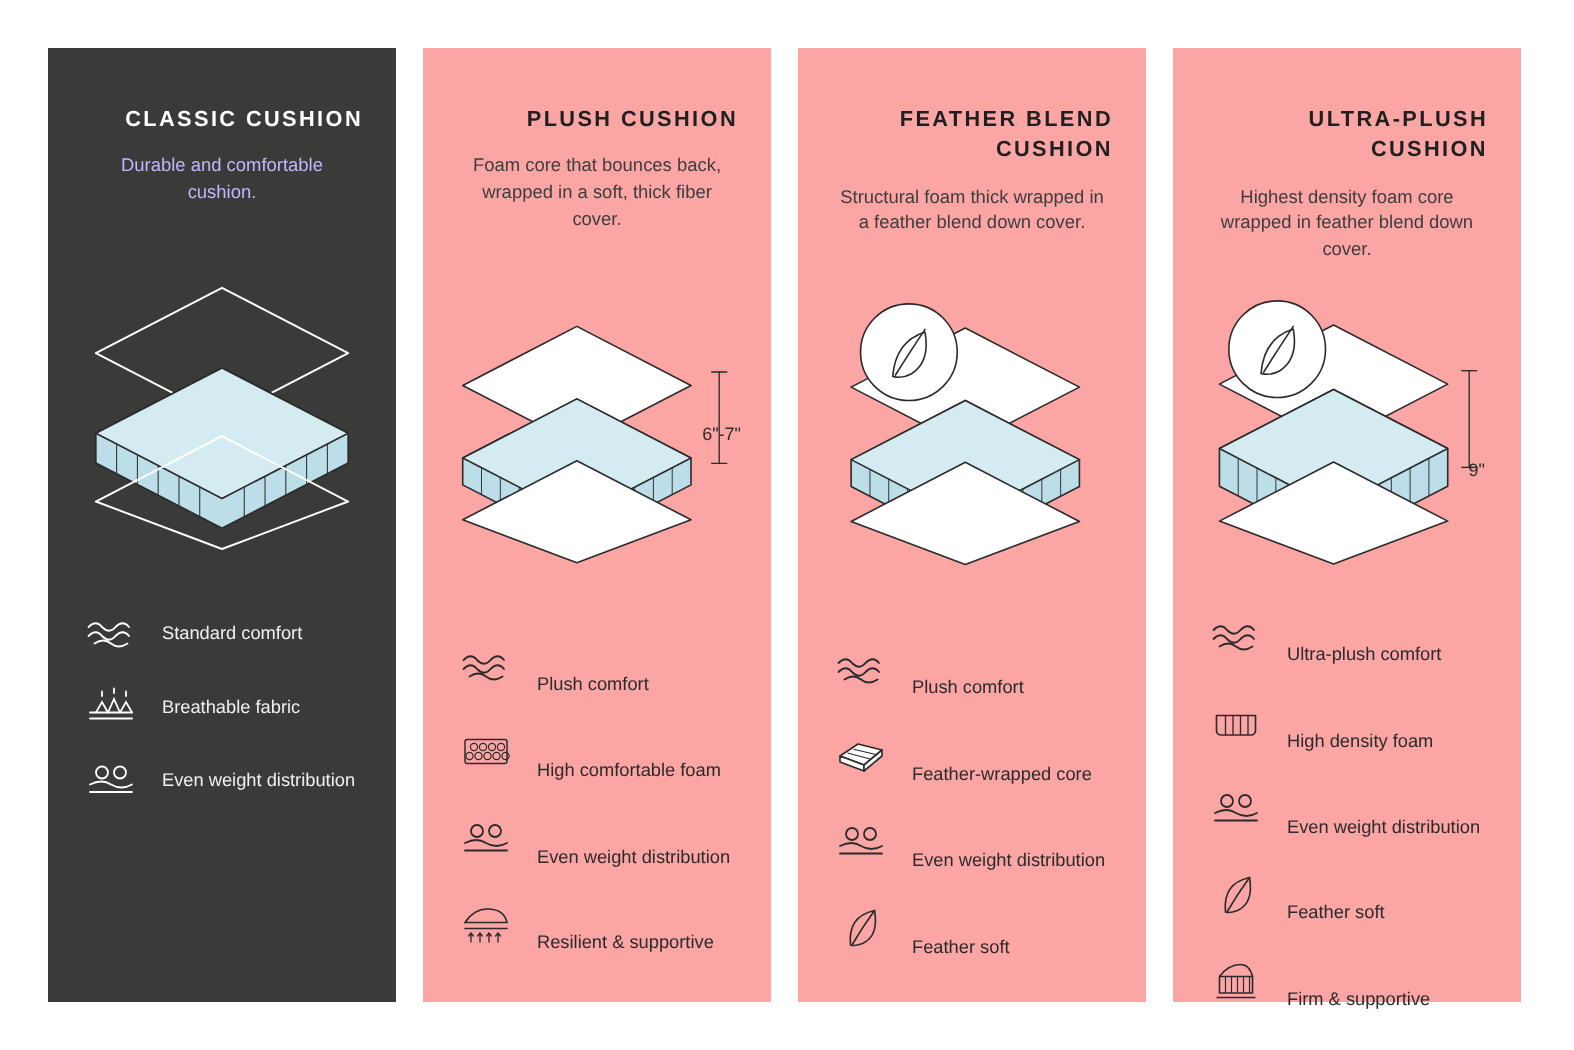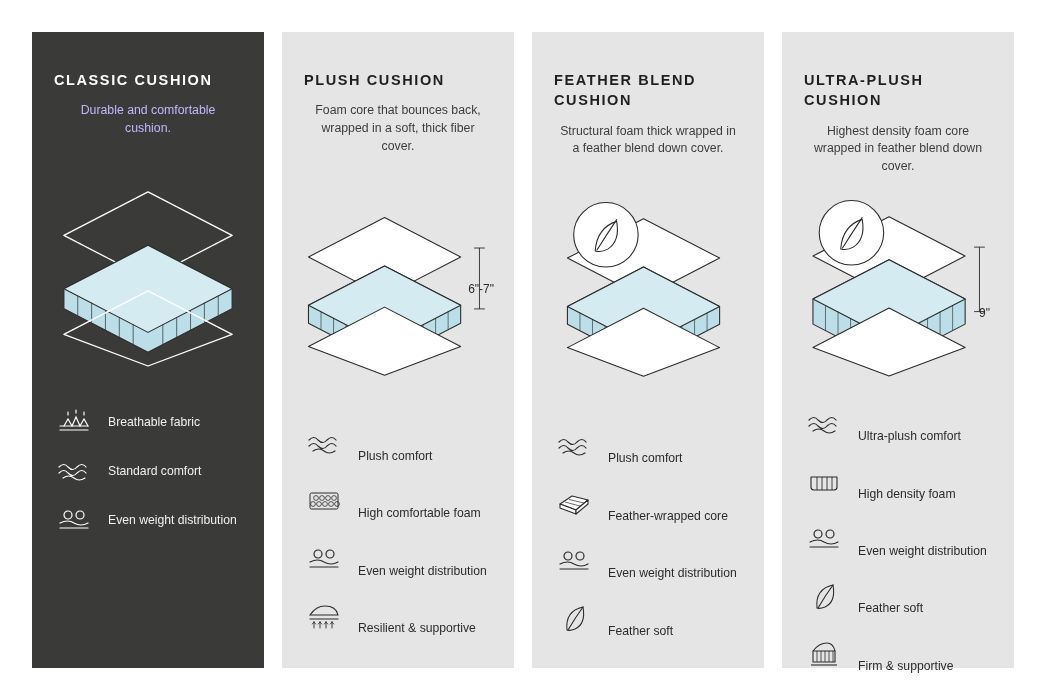--- a/index.html
+++ b/index.html
@@ -31,28 +31,28 @@
     position: relative;
     padding: 26px 22px 20px 22px;
     display: flex;
     flex-direction: column;
   }
   .card.dark {
     background: #3a3a38;
     color: #ffffff;
   }
   .card.light {
-    background: #e5e5e5;
+    background: #fca5a5;
     color: #2b2b2b;
   }
   .card-title {
     font-size: 14.5px;
     font-weight: bold;
     letter-spacing: 1.6px;
-    text-align: left;
+    text-align: right;
     line-height: 1.4;
     margin: 12px 0 0 0;
     text-transform: uppercase;
   }
   .card.dark .card-title { color: #ffffff; }
   .card.light .card-title { color: #1f1f1f; }
   .card-sub {
     font-size: 12.3px;
     line-height: 1.45;
     text-align: center;
@@ -127,40 +127,40 @@
           <line x1="166" y1="123" x2="166" y2="143"></line>
         </g>
 
         <polygon points="95,118 180,162 95,194 10,162" fill="none"></polygon>
       </svg>
     </div>
 
     <div class="features">
       <div class="feature">
         <span class="feature-icon">
+          <svg width="34" height="22" viewBox="0 0 34 22" fill="none" stroke="#ffffff" stroke-width="1.2" stroke-linecap="round">
+            <path d="M2 7 q5 -5 9 0 q5 5 9 0 q5 -5 9 0"></path>
+            <path d="M2 13 q5 -5 9 0 q5 5 9 0 q5 -5 9 0"></path>
+            <path d="M6 18 q6 -4 11 0 q5 4 11 0"></path>
+          </svg>
+        </span>
+        <span class="feature-label">Standard comfort</span>
+      </div>
+      <div class="feature">
+        <span class="feature-icon">
           <svg width="34" height="26" viewBox="0 0 34 26" fill="none" stroke="#ffffff" stroke-width="1.2" stroke-linecap="round">
             <path d="M3 17 h28"></path>
             <path d="M3 21 h28"></path>
             <path d="M7 17 l4 -7 l4 7"></path>
             <path d="M15 17 l4 -9 l4 9"></path>
             <path d="M23 17 l4 -7 l4 7"></path>
             <path d="M11 6 v-3 M19 4 v-3 M27 6 v-3"></path>
           </svg>
         </span>
         <span class="feature-label">Breathable fabric</span>
-      </div>
-      <div class="feature">
-        <span class="feature-icon">
-          <svg width="34" height="22" viewBox="0 0 34 22" fill="none" stroke="#ffffff" stroke-width="1.2" stroke-linecap="round">
-            <path d="M2 7 q5 -5 9 0 q5 5 9 0 q5 -5 9 0"></path>
-            <path d="M2 13 q5 -5 9 0 q5 5 9 0 q5 -5 9 0"></path>
-            <path d="M6 18 q6 -4 11 0 q5 4 11 0"></path>
-          </svg>
-        </span>
-        <span class="feature-label">Standard comfort</span>
       </div>
       <div class="feature">
         <span class="feature-icon">
           <svg width="34" height="26" viewBox="0 0 34 26" fill="none" stroke="#ffffff" stroke-width="1.2" stroke-linecap="round">
             <circle cx="11" cy="8" r="4"></circle>
             <circle cx="23" cy="8" r="4"></circle>
             <path d="M3 16 q8 -4 14 0 q7 4 14 0"></path>
             <path d="M3 21 h28"></path>
           </svg>
         </span>

